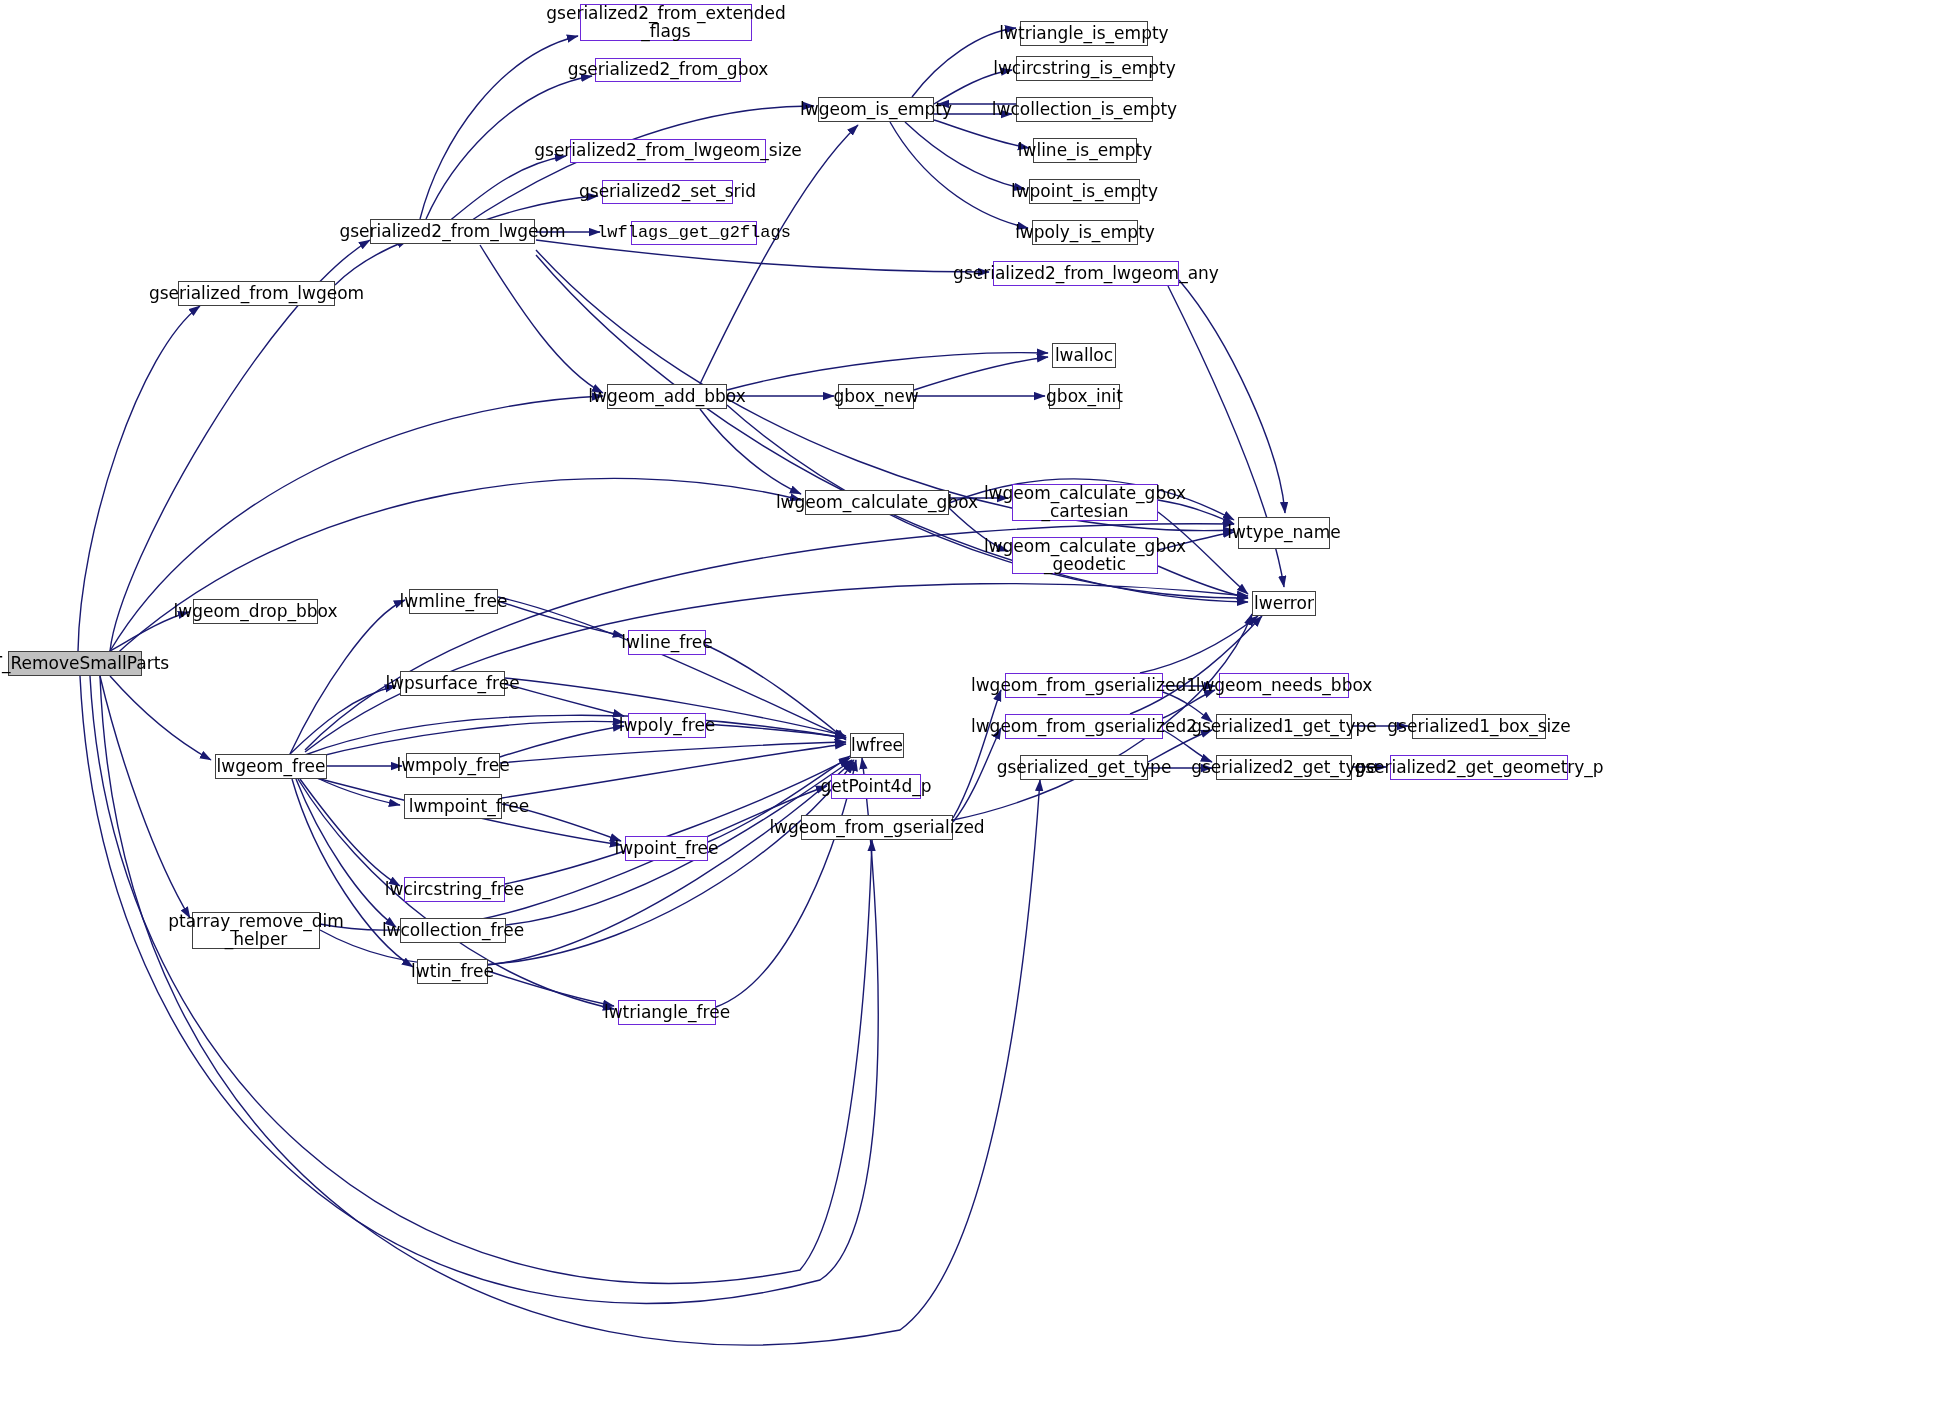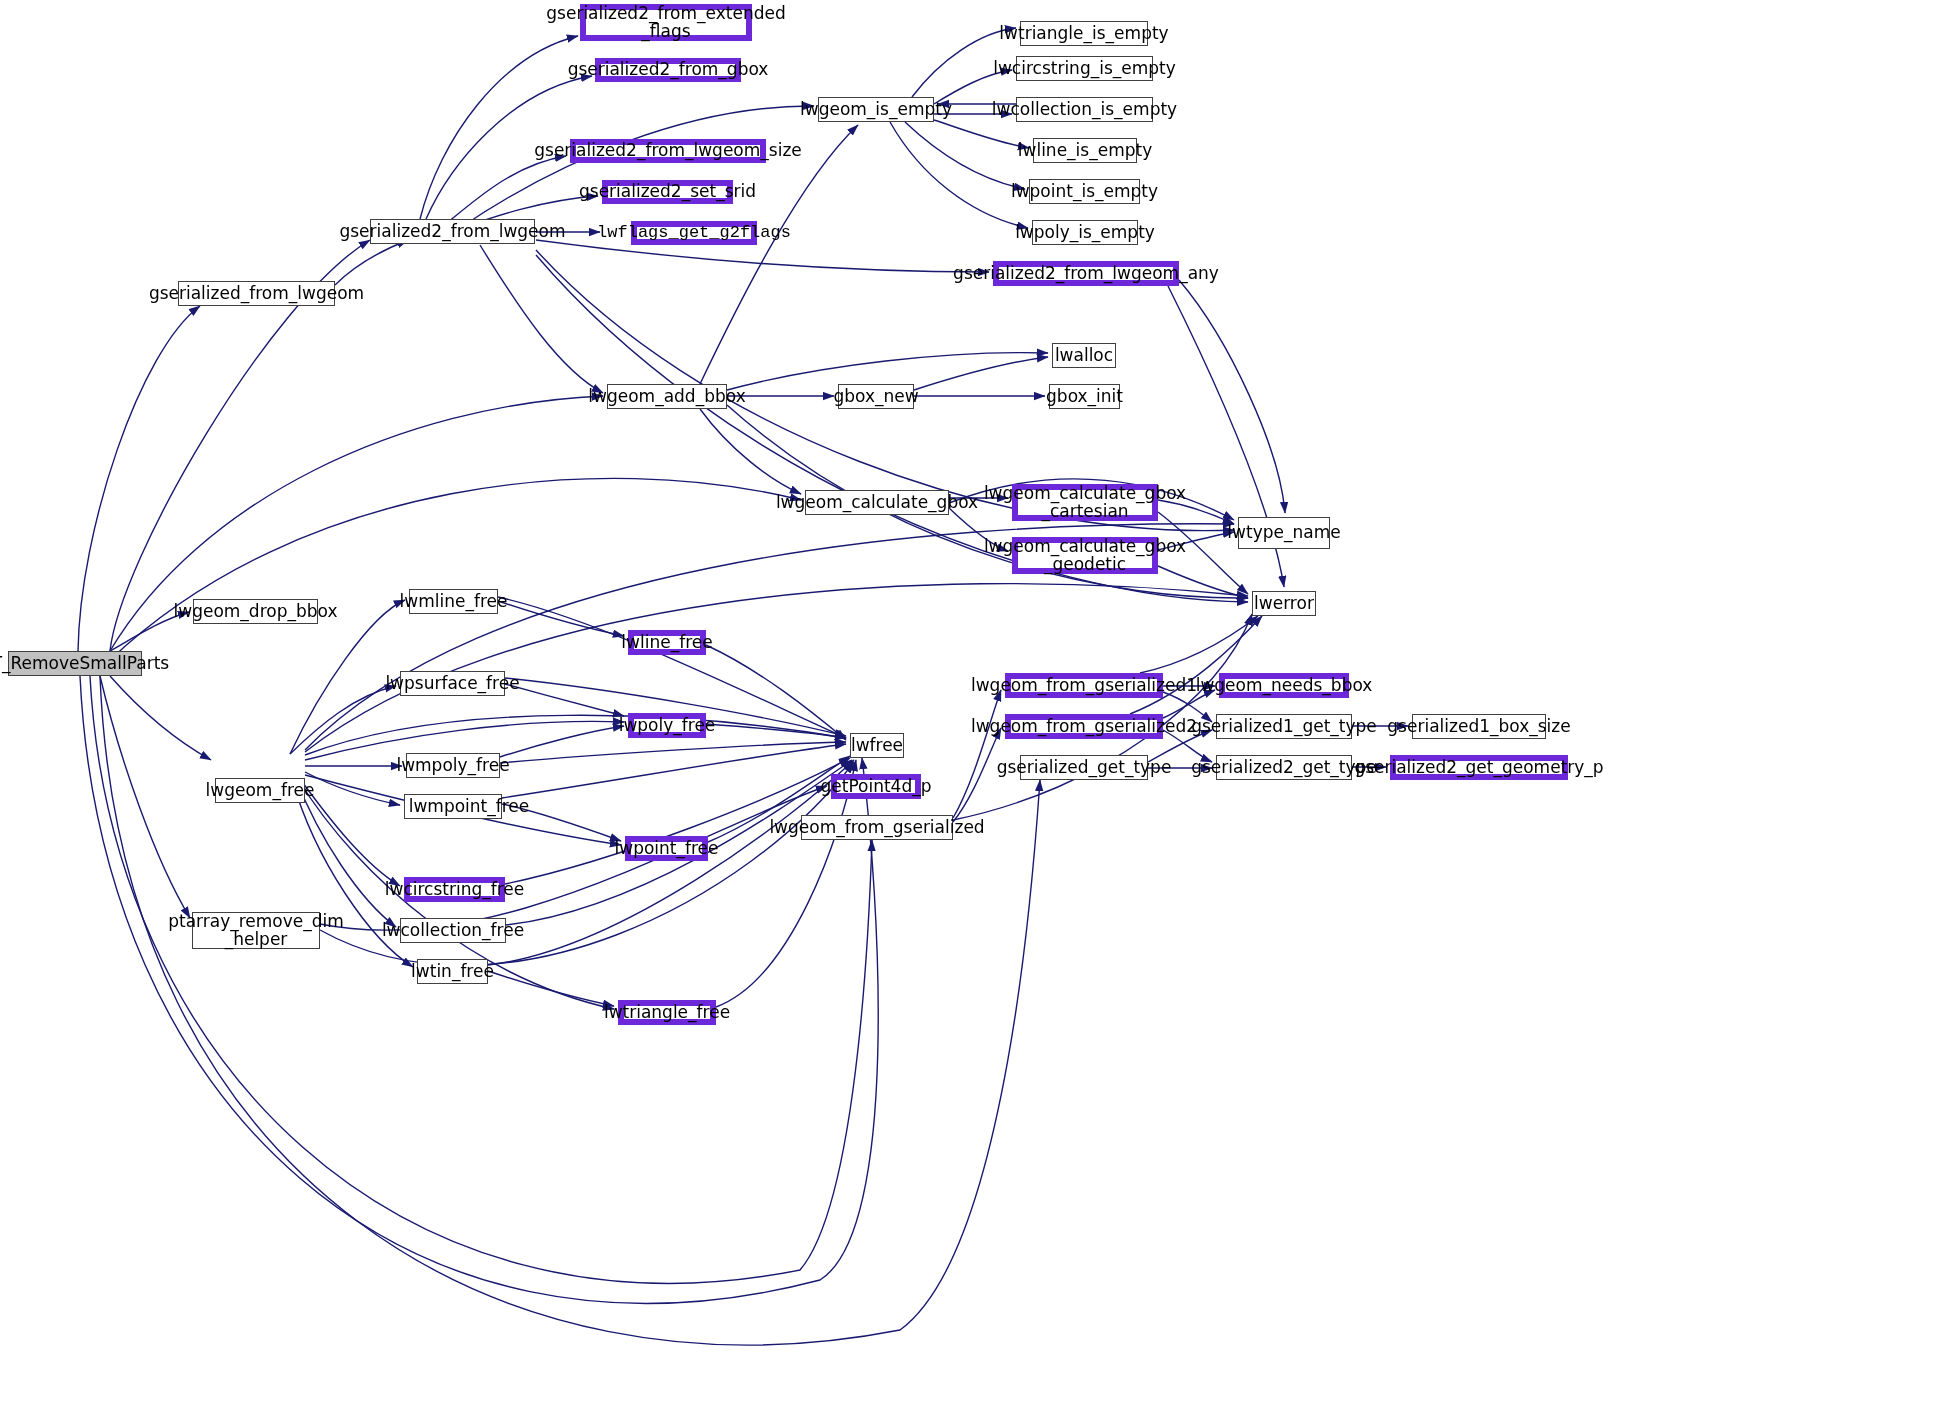--- a/index.html
+++ b/index.html
@@ -31,21 +31,21 @@
     text-align: center;
     background: #ffffff;
     border: 1px solid #404040;
     color: #000000;
     font-size: 17px;
     line-height: 1.05;
     white-space: pre;
     z-index: 5;
   }
   .node.red {
-    border: 6px solid #6d28d9;
+    border: 1px solid #6d28d9;
   }
   .node.cur {
     background: #c0c0c0;
     border: 1px solid #404040;
   }
 </style>
 </head>
 <body>
 
 <div id="canvas">
@@ -172,21 +172,21 @@
 _cartesian</div>
     <div class="node red" style="left: 1012px; top: 537px; width: 146px; height: 37px;">lwgeom_calculate_gbox
 _geodetic</div>
     <div class="node" style="left: 1238px; top: 517px; width: 92px; height: 32px;">lwtype_name</div>
     <div class="node" style="left: 1252px; top: 591px; width: 64px; height: 25px;">lwerror</div>
     <div class="node" style="left: 193px; top: 599px; width: 125px; height: 25px;">lwgeom_drop_bbox</div>
     <div class="node" style="left: 409px; top: 589px; width: 89px; height: 25px;">lwmline_free</div>
     <div class="node red" style="left: 628px; top: 630px; width: 78px; height: 25px;">lwline_free</div>
     <div class="node" style="left: 400px; top: 671px; width: 105px; height: 25px;">lwpsurface_free</div>
     <div class="node red" style="left: 628px; top: 713px; width: 78px; height: 25px;">lwpoly_free</div>
-    <div class="node" style="left: 215px; top: 754px; width: 90px; height: 25px; margin-top: 24px;">lwgeom_free</div>
+    <div class="node" style="left: 215px; top: 754px; width: 112px; height: 25px;">lwgeom_free</div>
     <div class="node" style="left: 406px; top: 753px; width: 94px; height: 25px;">lwmpoly_free</div>
     <div class="node" style="left: 404px; top: 794px; width: 98px; height: 25px; padding-left: 32px;">lwmpoint_free</div>
     <div class="node red" style="left: 625px; top: 836px; width: 83px; height: 25px;">lwpoint_free</div>
     <div class="node red" style="left: 404px; top: 877px; width: 101px; height: 25px;">lwcircstring_free</div>
     <div class="node" style="left: 400px; top: 918px; width: 106px; height: 25px;">lwcollection_free</div>
     <div class="node" style="left: 417px; top: 959px; width: 71px; height: 25px;">lwtin_free</div>
     <div class="node red" style="left: 618px; top: 1000px; width: 98px; height: 25px;">lwtriangle_free</div>
     <div class="node" style="left: 192px; top: 912px; width: 128px; height: 37px;">ptarray_remove_dim
 _helper</div>
     <div class="node" style="left: 850px; top: 733px; width: 54px; height: 25px;">lwfree</div>

